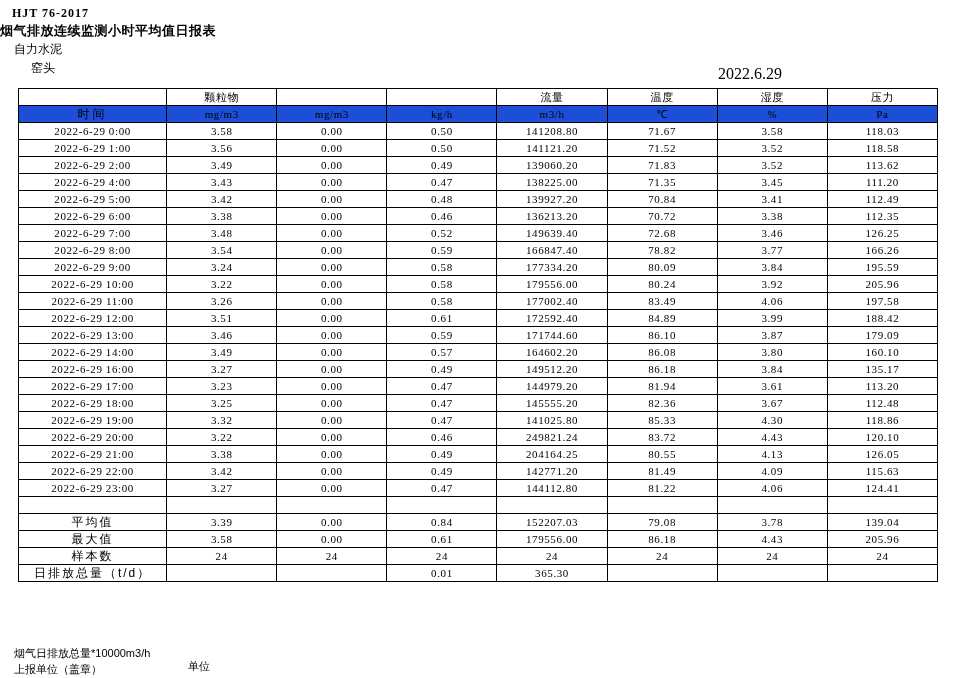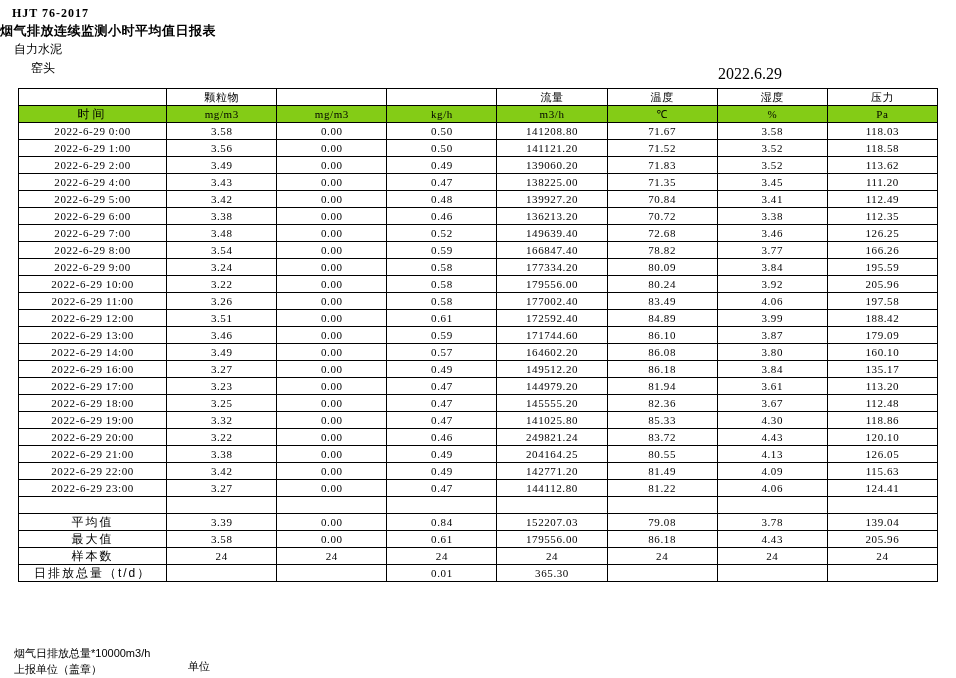--- a/index.html
+++ b/index.html
@@ -84,21 +84,21 @@
   col.c0 { width: 148px; }
   col.cd { width: 110px; }
   .grouphead td {
     height: 28px;
     line-height: 28px;
     font-family: "Liberation Sans", sans-serif;
     font-size: 12px;
     letter-spacing: 1px;
   }
   .unitrow td {
-    background: #84cc16;
+    background: #1d4ed8;
     height: 17px;
     line-height: 17px;
   }
   .unitrow td.lbl {
     font-family: "Liberation Sans", sans-serif;
     font-size: 12px;
     letter-spacing: 3px;
   }
   .summary td.lbl {
     font-family: "Liberation Sans", sans-serif;

